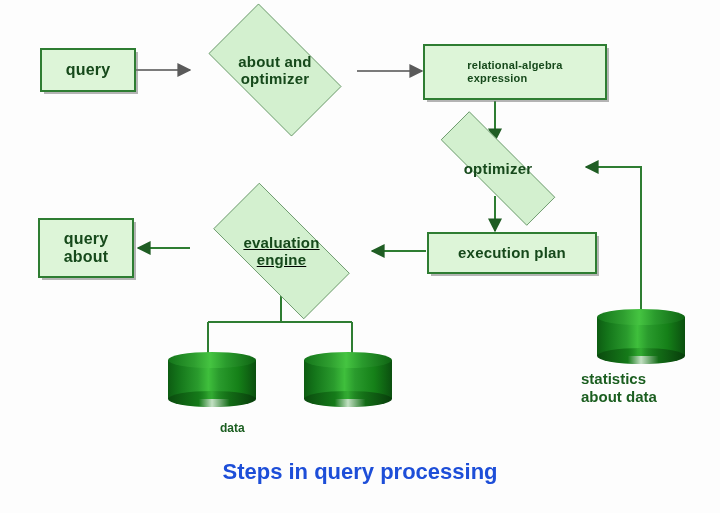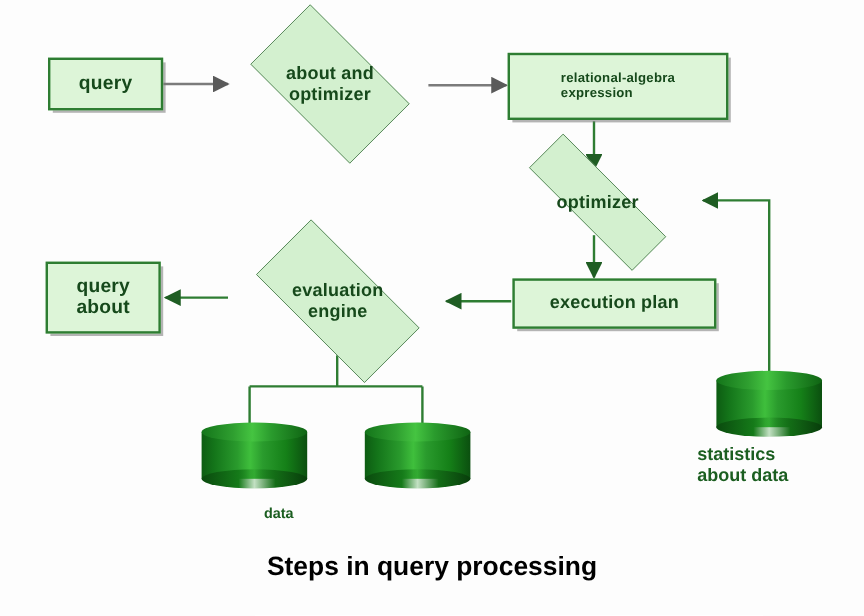--- a/index.html
+++ b/index.html
@@ -102,21 +102,21 @@
   .caption {
     position: absolute;
     text-align: left;
     color: #1b5e20;
     font-weight: bold;
     line-height: 1.2;
   }
   #title-caption {
     position: absolute;
     text-align: center;
-    color: #000000;
+    color: #1d4ed8;
     font-weight: bold;
   }
 </style>
 </head>
 <body>
 
 <div id="canvas">
 
   <svg id="svg-layer" viewBox="0 0 720 513" xmlns="http://www.w3.org/2000/svg">
     <defs>
@@ -166,21 +166,21 @@
 
   <div class="node-diamond" id="node-optimizer" style="left:412px; top:140px; width:172px; height:57px;">
     <span class="diamond-shape"></span>
     <span class="diamond-label" style="font-size:15px;">optimizer</span>
   </div>
 
   <div class="node-box" id="node-execution-plan" style="left:427px; top:232px; width:170px; height:42px; font-size:15px;">
     <span>execution plan</span>
   </div>
 
-  <div class="node-diamond" id="node-evaluation-engine" style="left:191px; top:205px; width:181px; height:92px;">
+  <div class="node-diamond" id="node-evaluation-engine" style="left:191px; top:205px; width:181px; height:92px;text-decoration:underline;">
     <span class="diamond-shape"></span>
     <span class="diamond-label" style="font-size:15px;">
       <span>evaluation</span><br>
       <span>engine</span>
     </span>
   </div>
 
   <div class="node-box" id="node-query-output" style="left:38px; top:218px; width:96px; height:60px; font-size:16px;">
     <span>
       <span>query</span><br>

